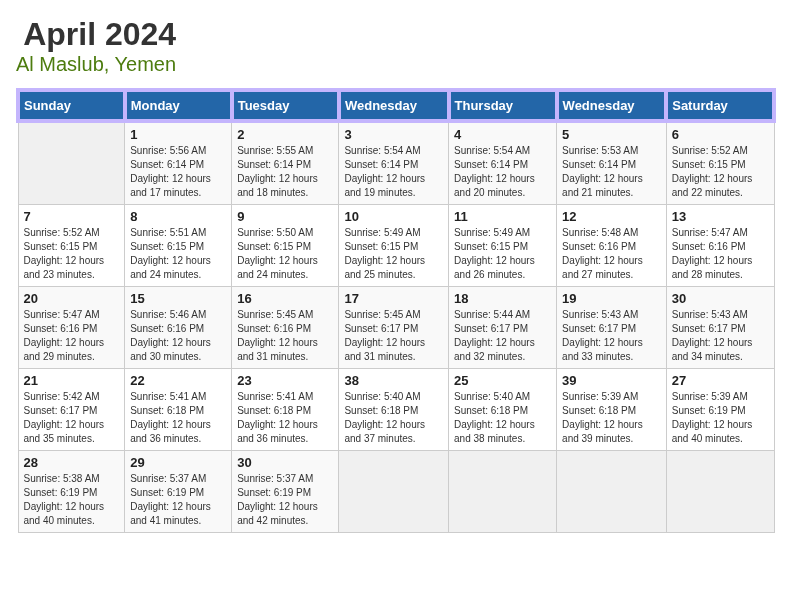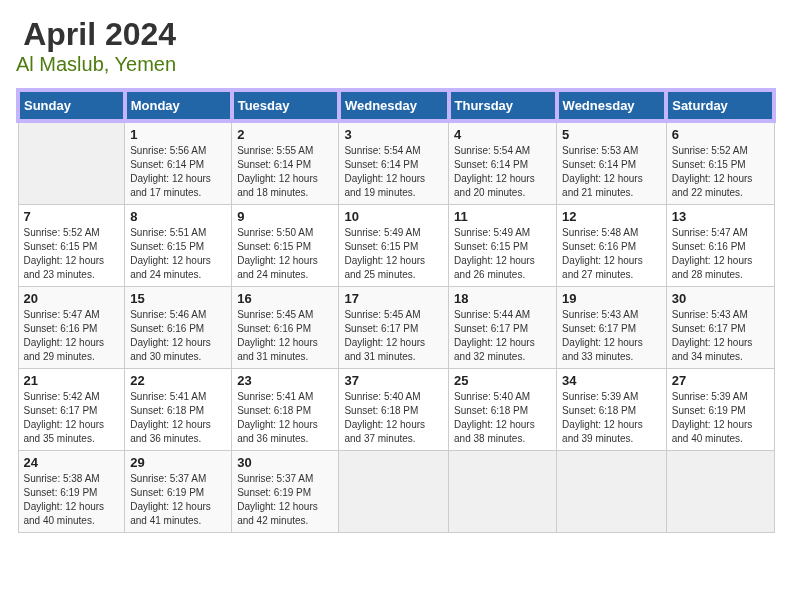--- a/index.html
+++ b/index.html
@@ -207,39 +207,39 @@
         </td>
         <td>
           <span class="day-number">22</span>
           <div class="day-info">Sunrise: 5:41 AM<br>Sunset: 6:18 PM<br>Daylight: 12 hours<br>and 36 minutes.</div>
         </td>
         <td>
           <span class="day-number">23</span>
           <div class="day-info">Sunrise: 5:41 AM<br>Sunset: 6:18 PM<br>Daylight: 12 hours<br>and 36 minutes.</div>
         </td>
         <td>
-          <span class="day-number">37</span>
+          <span class="day-number">38</span>
           <div class="day-info">Sunrise: 5:40 AM<br>Sunset: 6:18 PM<br>Daylight: 12 hours<br>and 37 minutes.</div>
         </td>
         <td>
           <span class="day-number">25</span>
           <div class="day-info">Sunrise: 5:40 AM<br>Sunset: 6:18 PM<br>Daylight: 12 hours<br>and 38 minutes.</div>
         </td>
         <td>
-          <span class="day-number">34</span>
+          <span class="day-number">39</span>
           <div class="day-info">Sunrise: 5:39 AM<br>Sunset: 6:18 PM<br>Daylight: 12 hours<br>and 39 minutes.</div>
         </td>
         <td>
           <span class="day-number">27</span>
           <div class="day-info">Sunrise: 5:39 AM<br>Sunset: 6:19 PM<br>Daylight: 12 hours<br>and 40 minutes.</div>
         </td>
       </tr>
       <tr>
         <td>
-          <span class="day-number">24</span>
+          <span class="day-number">28</span>
           <div class="day-info">Sunrise: 5:38 AM<br>Sunset: 6:19 PM<br>Daylight: 12 hours<br>and 40 minutes.</div>
         </td>
         <td>
           <span class="day-number">29</span>
           <div class="day-info">Sunrise: 5:37 AM<br>Sunset: 6:19 PM<br>Daylight: 12 hours<br>and 41 minutes.</div>
         </td>
         <td>
           <span class="day-number">30</span>
           <div class="day-info">Sunrise: 5:37 AM<br>Sunset: 6:19 PM<br>Daylight: 12 hours<br>and 42 minutes.</div>
         </td>

